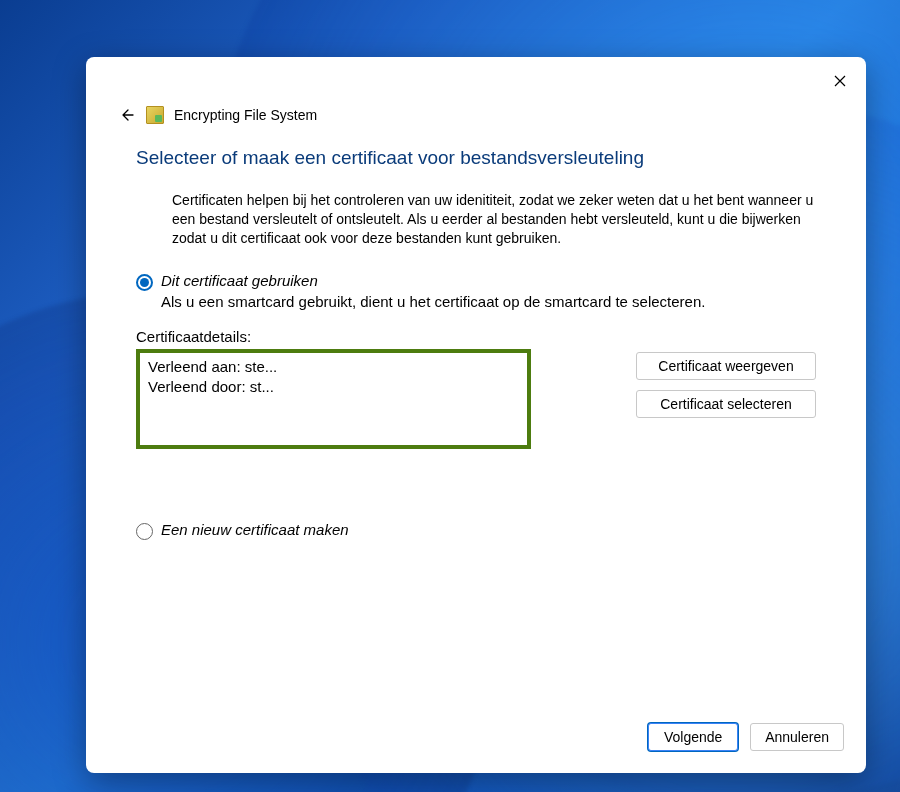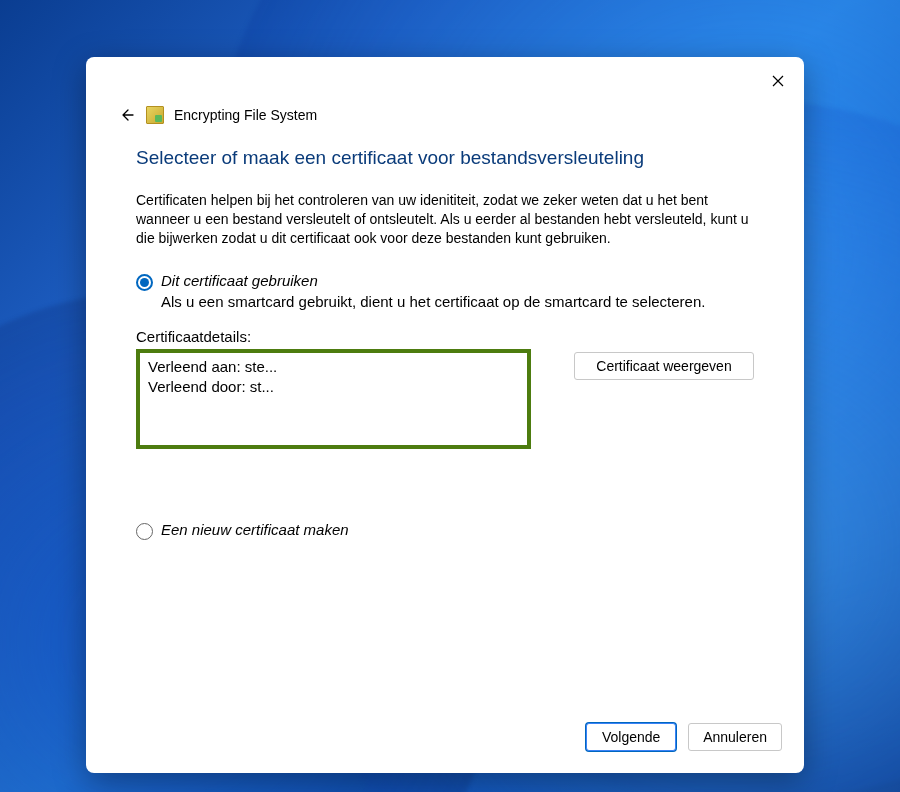--- a/index.html
+++ b/index.html
@@ -16,21 +16,21 @@
       border-radius: 50%;
       filter: blur(2px);
     }
     .wave1 { width: 1100px; height: 1100px; top: -300px; right: -400px; background: radial-gradient(circle, rgba(50,150,255,0.6) 0%, rgba(10,60,160,0.3) 70%); }
     .wave2 { width: 900px; height: 900px; top: 100px; right: -300px; background: radial-gradient(circle, rgba(80,180,255,0.5) 0%, rgba(20,80,200,0.2) 70%); }
     .wave3 { width: 700px; height: 700px; bottom: -200px; left: -200px; background: radial-gradient(circle, rgba(10,60,180,0.6) 0%, rgba(5,30,100,0.2) 70%); }
     .dialog {
       position: absolute;
       left: 86px;
       top: 57px;
-      width: 718px;
+      width: 780px;
       height: 716px;
       background: #ffffff;
       border-radius: 8px;
       box-shadow: 0 8px 32px rgba(0,0,0,0.35);
       display: flex;
       flex-direction: column;
     }
     .close-btn {
       position: absolute;
       top: 12px;
@@ -85,20 +85,21 @@
       font-size: 19px;
       color: #0a3b7a;
       font-weight: 400;
       margin-bottom: 22px;
     }
     .description {
       font-size: 14px;
       color: #000;
       line-height: 1.35;
       margin-bottom: 24px;
+      margin-left: 36px;
     }
     .radio-row {
       display: flex;
       align-items: flex-start;
       gap: 8px;
       margin-bottom: 2px;
     }
     .radio {
       width: 17px;
       height: 17px;
@@ -216,20 +217,21 @@
     <div class="details-area">
       <div class="details-left">
         <div class="details-label">Certificaatdetails:</div>
         <div class="details-box">
           <div>Verleend aan: ste...</div>
           <div>Verleend door: st...</div>
         </div>
       </div>
       <div class="details-right">
         <button class="btn wide">Certificaat weergeven</button>
+        <button class="btn wide">Certificaat selecteren</button>
       </div>
     </div>
 
     <div class="radio-row radio-second">
       <div class="radio"></div>
       <div class="radio-label">Een nieuw certificaat maken</div>
     </div>
   </div>
 
   <div class="footer">

